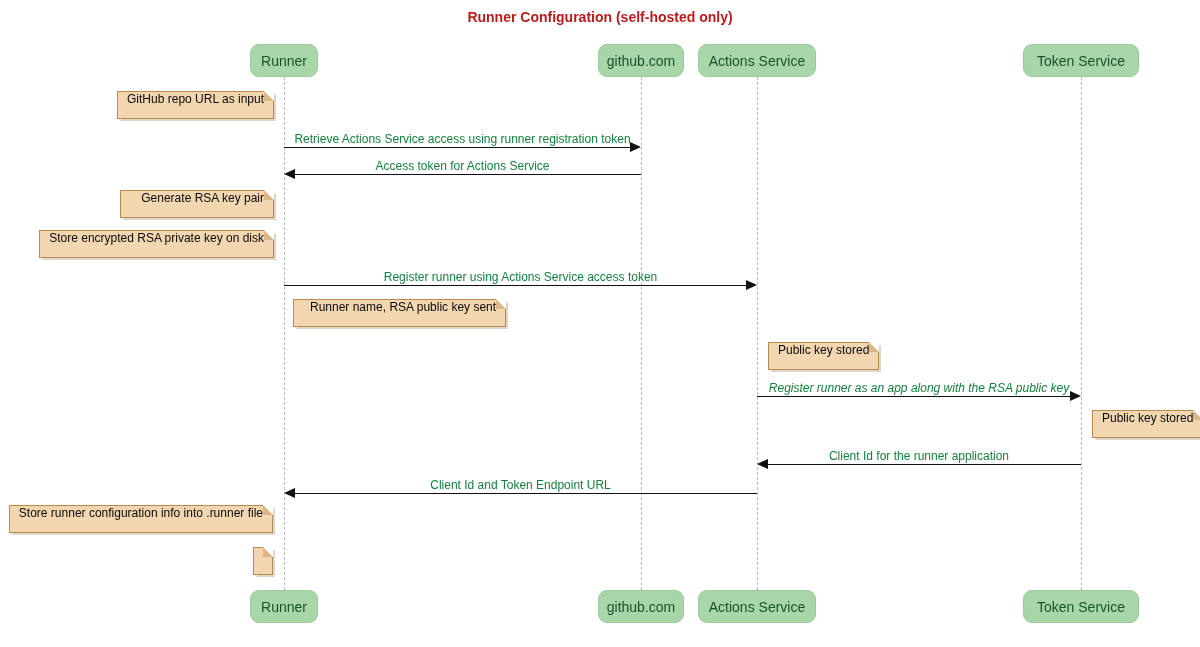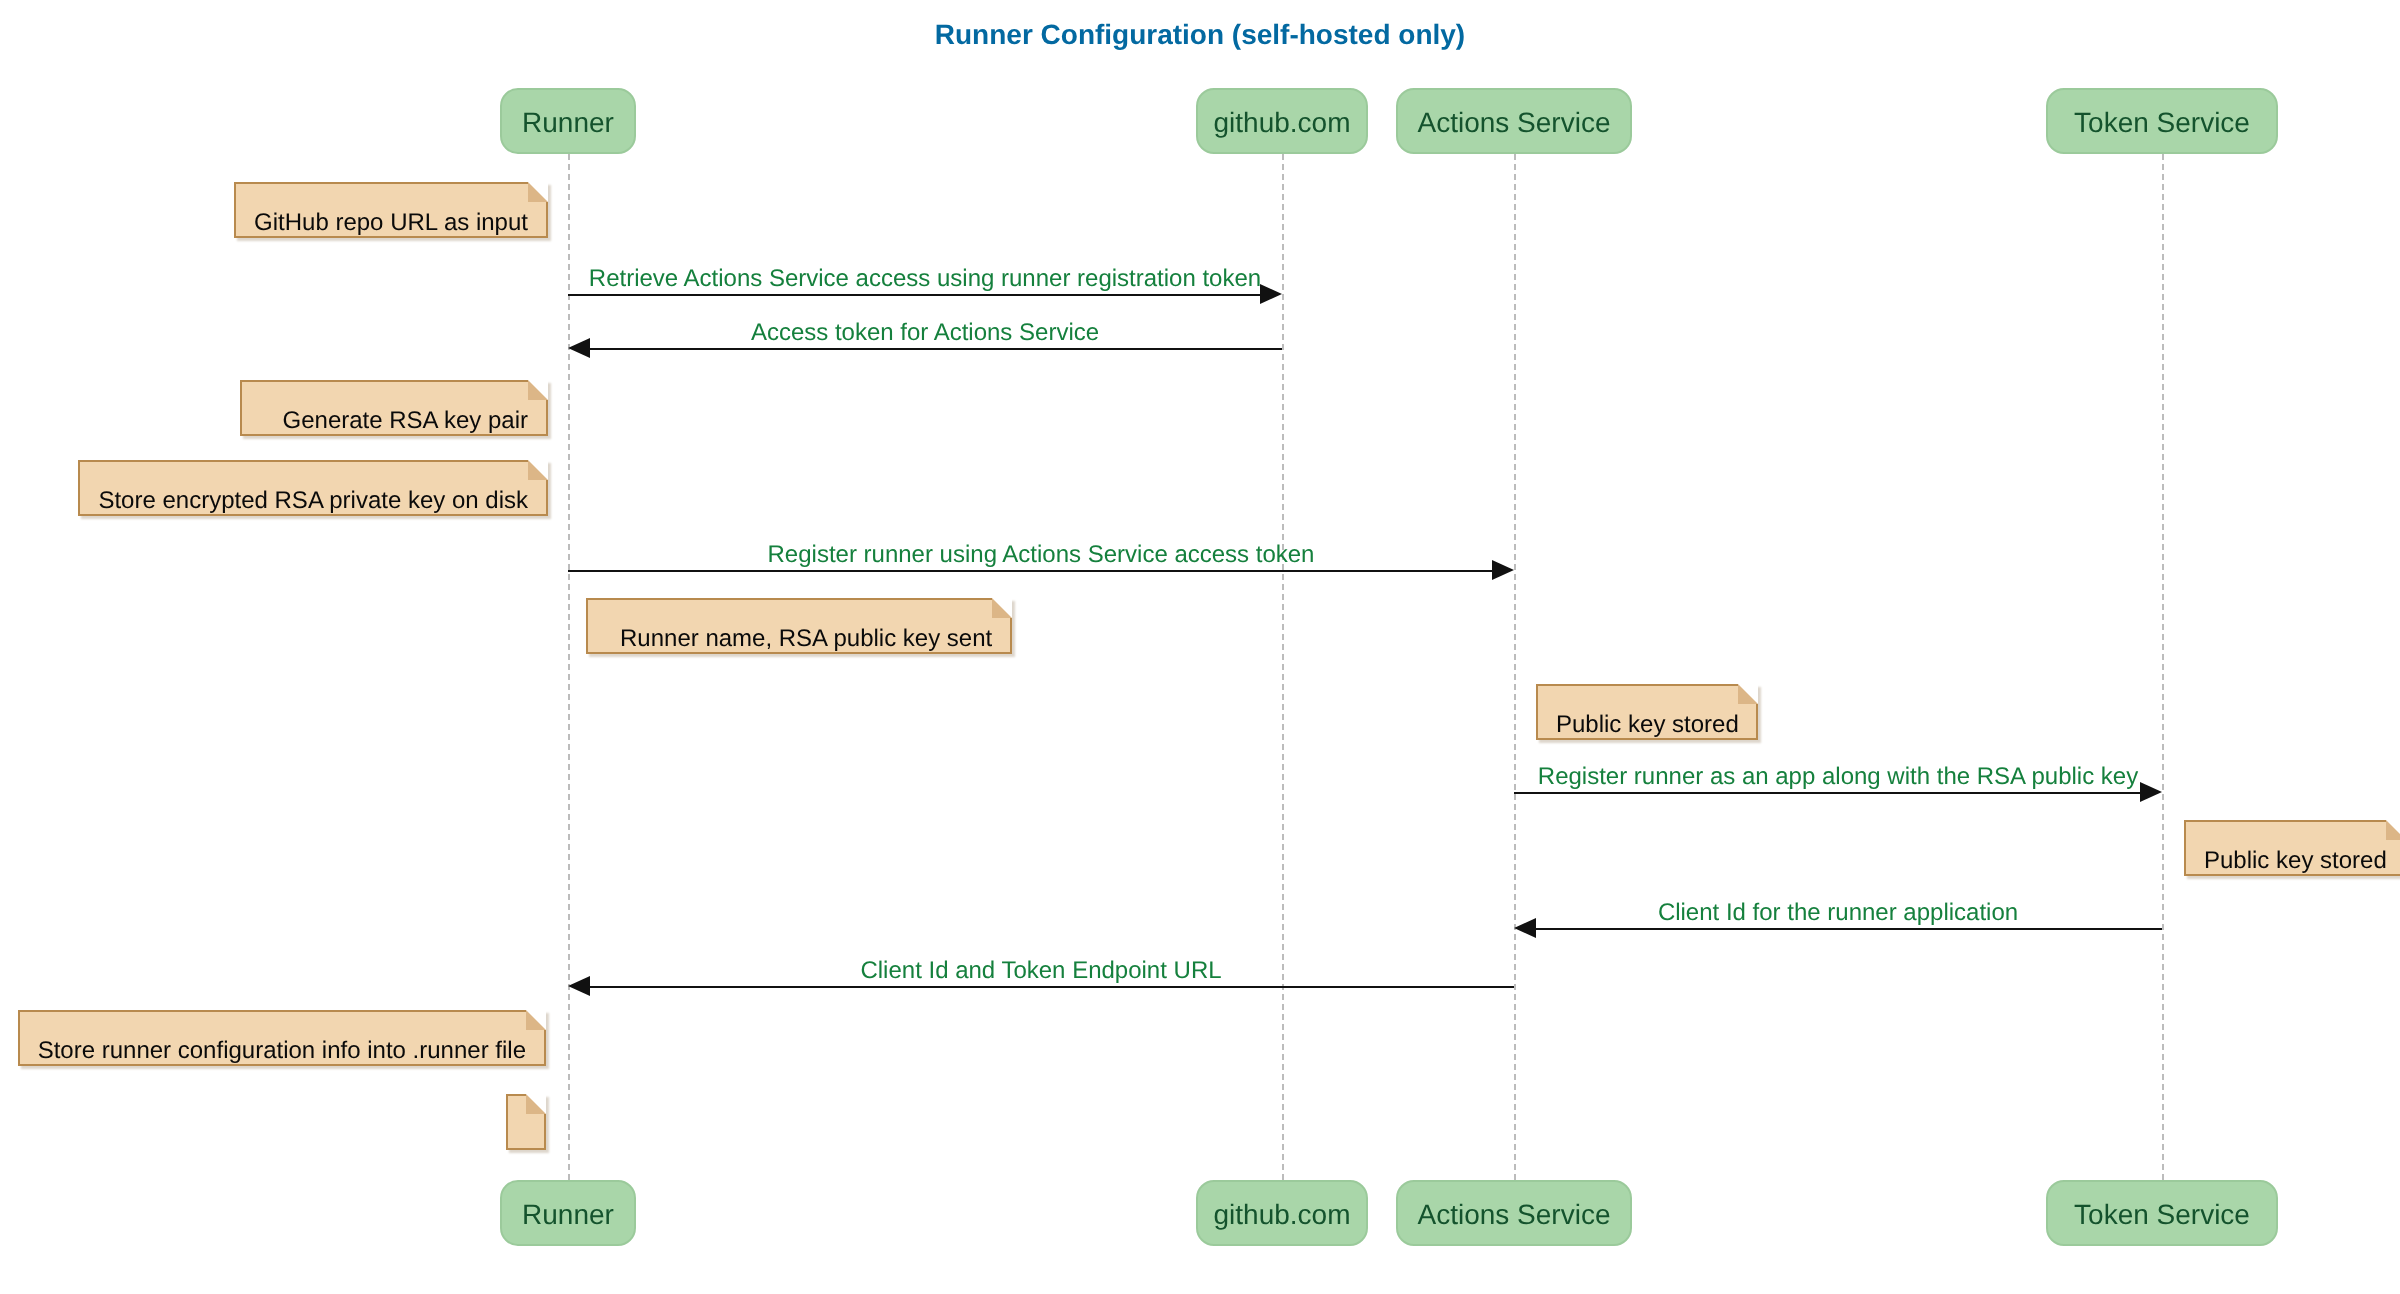--- a/index.html
+++ b/index.html
@@ -1,32 +1,32 @@
 <!DOCTYPE html>
 <html><head>
 <meta charset="utf-8">
 <style>
   html,body{margin:0;padding:0;background:#ffffff;}
   .stage{position:relative;width:1200px;height:647px;background:#ffffff;overflow:hidden;
          font-family:"Liberation Sans","DejaVu Sans",sans-serif;color:#111;}
   .title{position:absolute;top:9px;left:0;width:1200px;text-align:center;
-         font-size:14px;font-weight:bold;color:#0369a1;}
+         font-size:14px;font-weight:bold;color:#b91c1c;}
   .lifeline{position:absolute;top:77px;height:513px;width:0;border-left:1px dashed #bcbcbc;}
   .actor{position:absolute;height:33px;background:#a9d6a9;border:1px solid #9bca9b;border-radius:9px;
          box-sizing:border-box;display:flex;align-items:center;justify-content:center;
          font-size:14px;color:#14532d;white-space:nowrap;}
   .msg-label{position:absolute;font-size:12px;line-height:14px;text-align:center;
              white-space:nowrap;color:#15803d;}
   .msg-line{position:absolute;height:0;border-top:1.4px solid #111;}
   .head-r{position:absolute;width:0;height:0;border-top:5px solid transparent;
           border-bottom:5px solid transparent;border-left:11px solid #111;}
   .head-l{position:absolute;width:0;height:0;border-top:5px solid transparent;
           border-bottom:5px solid transparent;border-right:11px solid #111;}
   .note{position:absolute;height:28px;background:#f2d6b0;border:1px solid #b88a4e;
-        box-sizing:border-box;display:flex;align-items:flex-end;padding:0 9px;
+        box-sizing:border-box;display:flex;align-items:flex-start;padding:0 9px;
         font-size:12px;white-space:nowrap;color:#0a0a0a;
         box-shadow:1.5px 1.5px 1px rgba(120,90,50,0.25);}
   .dogear{position:absolute;top:-1px;right:-1px;width:0;height:0;border-style:solid;
           border-width:0 10px 10px 0;border-color:#ffffff #ffffff #dcb687 #dcb687;}
 </style>
 </head>
 <body>
 
 <div class="stage">
 
@@ -47,21 +47,21 @@
   <div class="head-r" style="left:630px;top:142px;"></div>
 
   <div class="msg-label" style="left:284px;top:159px;width:357px;">Access token for Actions Service</div>
   <div class="msg-line" style="left:295px;top:174px;width:346px;"></div>
   <div class="head-l" style="left:284px;top:169px;"></div>
 
   <div class="msg-label" style="left:284px;top:270px;width:473px;">Register runner using Actions Service access token</div>
   <div class="msg-line" style="left:284px;top:285px;width:462px;"></div>
   <div class="head-r" style="left:746px;top:280px;"></div>
 
-  <div class="msg-label" style="left:757px;top:381px;width:324px;">Register runner as an app along with the RSA public key</div>
+  <div class="msg-label" style="left:757px;top:381px;width:324px;font-style:italic;">Register runner as an app along with the RSA public key</div>
   <div class="msg-line" style="left:757px;top:396px;width:313px;"></div>
   <div class="head-r" style="left:1070px;top:391px;"></div>
 
   <div class="msg-label" style="left:757px;top:449px;width:324px;">Client Id for the runner application</div>
   <div class="msg-line" style="left:768px;top:464px;width:313px;"></div>
   <div class="head-l" style="left:757px;top:459px;"></div>
 
   <div class="msg-label" style="left:284px;top:478px;width:473px;">Client Id and Token Endpoint URL</div>
   <div class="msg-line" style="left:295px;top:493px;width:462px;"></div>
   <div class="head-l" style="left:284px;top:488px;"></div>

